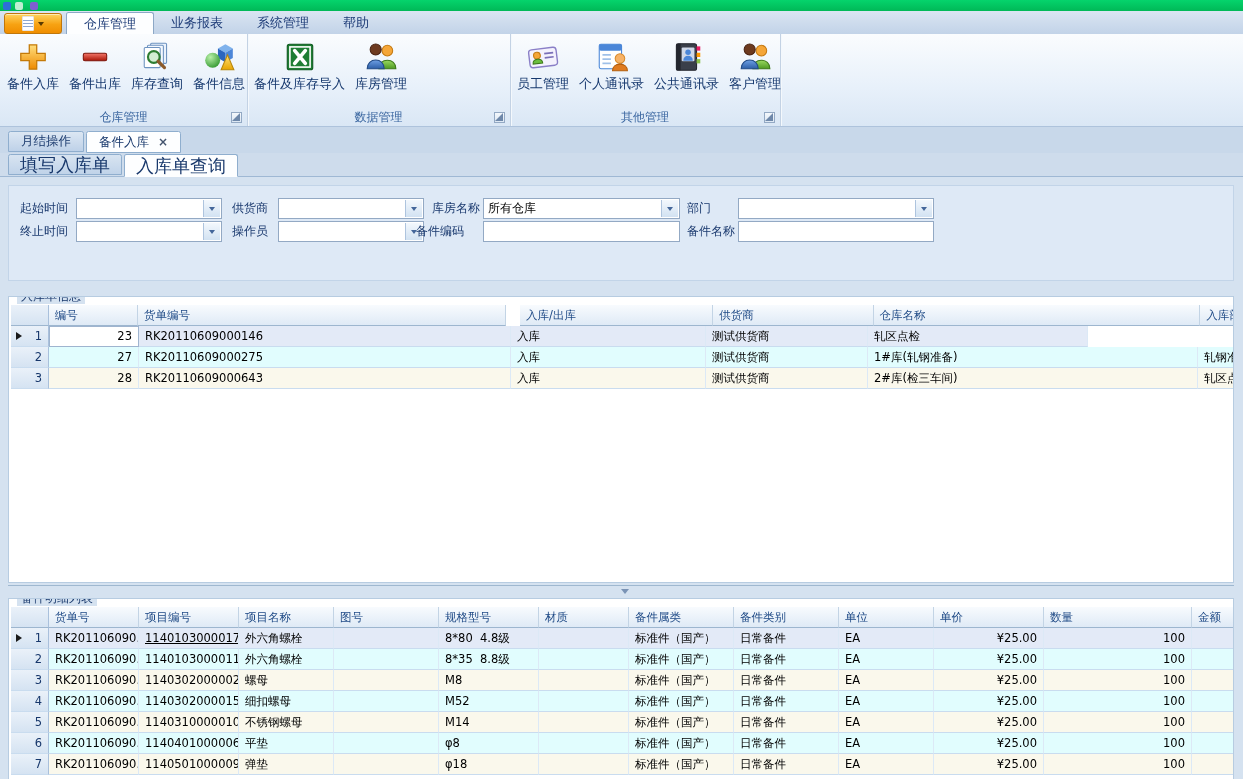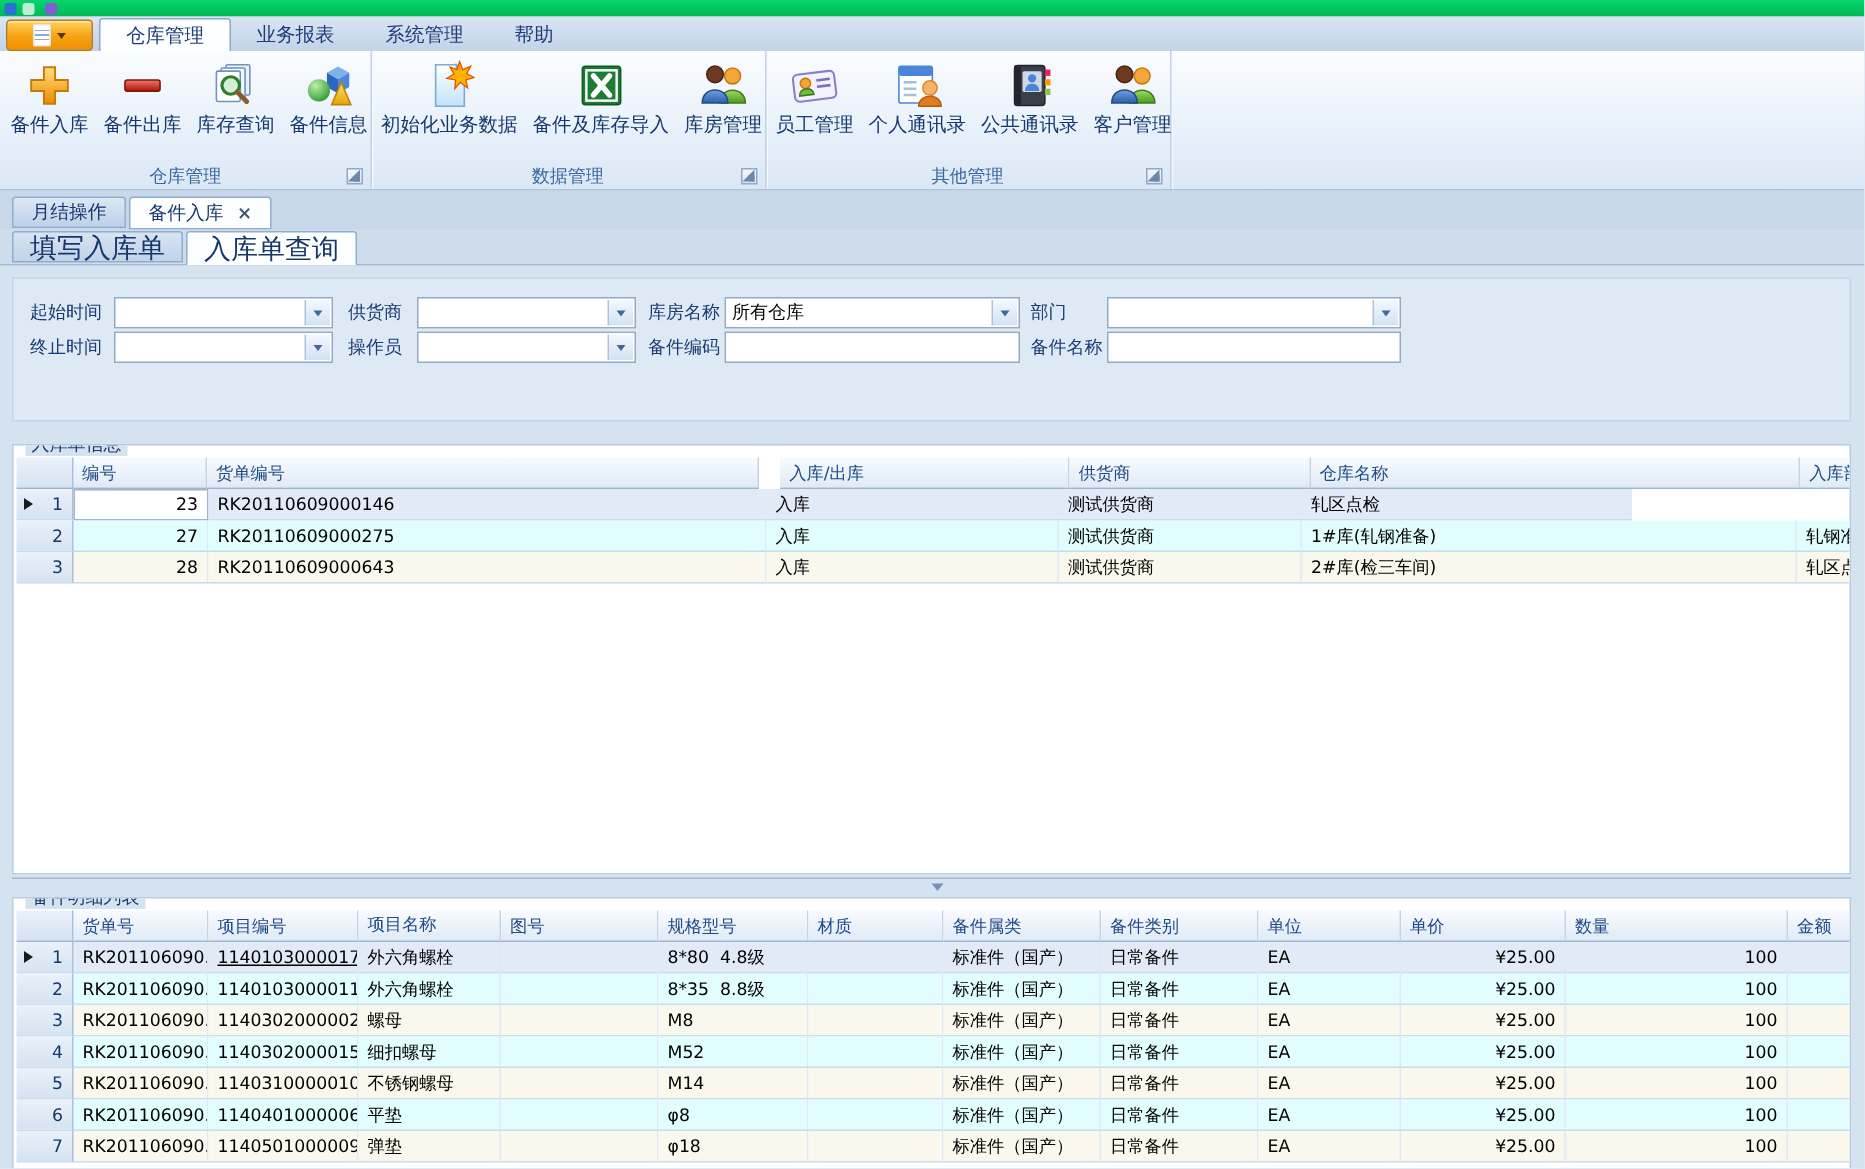--- a/index.html
+++ b/index.html
@@ -162,34 +162,20 @@
             <span class="rlbl">备件信息</span>
           </div>
         </div>
         <div class="caption">仓库管理</div>
         <span class="launcher"></span>
       </div>
       <div class="rgroup" style="left: 247px; width: 263px;">
         <div class="gbtns">
           <div class="rbtn">
             <span class="icon32"><svg width="34" height="34" viewBox="0 0 32 32">
-                <defs>
-                  <linearGradient id="gdc" x1="0" y1="0" x2="0" y2="1">
-                    <stop offset="0" stop-color="#FFFFFF"></stop>
-                    <stop offset="1" stop-color="#BFE3F7"></stop>
-                  </linearGradient>
-                </defs>
-                <path d="M7 3h13l5 5v21H7z" fill="url(#gdc)" stroke="#7FA7D8"></path>
-                <path d="M20 3l5 5h-5z" fill="#D6EBFA" stroke="#7FA7D8"></path>
-                <polygon points="22,1 24,6 29,4 26.5,8.5 31,11 26,12.5 27,17.5 22.5,14 19,18 19.5,12.5 14,11.5 18.5,8.8 16,4.5 20.5,6" fill="#FFB300" stroke="#E65100" stroke-width=".8"></polygon>
-              </svg></span>
-            <span class="rlbl">初始化业务数据</span>
-          </div>
-          <div class="rbtn">
-            <span class="icon32"><svg width="34" height="34" viewBox="0 0 32 32">
                 <rect x="4" y="4" width="24" height="24" rx="2" fill="#1E7D34" stroke="#0F5A20"></rect>
                 <rect x="6.5" y="6.5" width="19" height="19" fill="none" stroke="#FFFFFF" stroke-width="1.5"></rect>
                 <path d="M11 10l10 12M21 10L11 22" stroke="#FFFFFF" stroke-width="3.4" stroke-linecap="round"></path>
               </svg></span>
             <span class="rlbl">备件及库存导入</span>
           </div>
           <div class="rbtn">
             <span class="icon32"><svg width="34" height="34" viewBox="0 0 32 32">
                 <defs>
                   <linearGradient id="gpg" x1="0" y1="0" x2="0" y2="1">
@@ -331,21 +317,21 @@
               <i></i>
             </span>
           </div>
           <span class="flabel" style="left: 223px; top: 35px;">操作员</span>
           <div class="fcombo" style="left: 269px; top: 35px; width: 146px;">
             <span class="fval"></span>
             <span class="ddbtn">
               <i></i>
             </span>
           </div>
-          <span class="flabel" style="left: 423px; top: 35px;">备件编码</span>
+          <span class="flabel" style="left: 407px; top: 35px;">备件编码</span>
           <div class="ftext" style="left: 474px; top: 35px; width: 197px;">
             <span class="fval"></span>
           </div>
           <span class="flabel" style="left: 678px; top: 35px;">备件名称</span>
           <div class="ftext" style="left: 729px; top: 35px; width: 196px;">
             <span class="fval"></span>
           </div>
         </div>
 
       <div class="groupbox" id="gb1" style="left:8px;top:119px;width:1226px;height:287px;">

